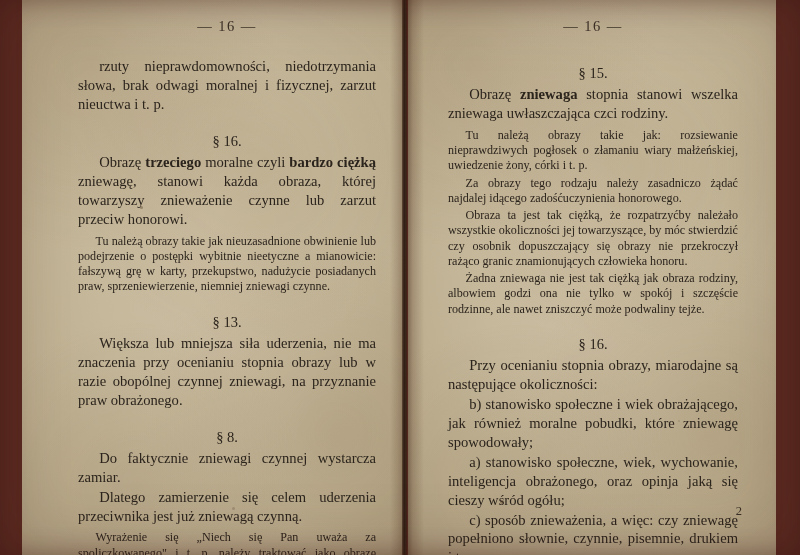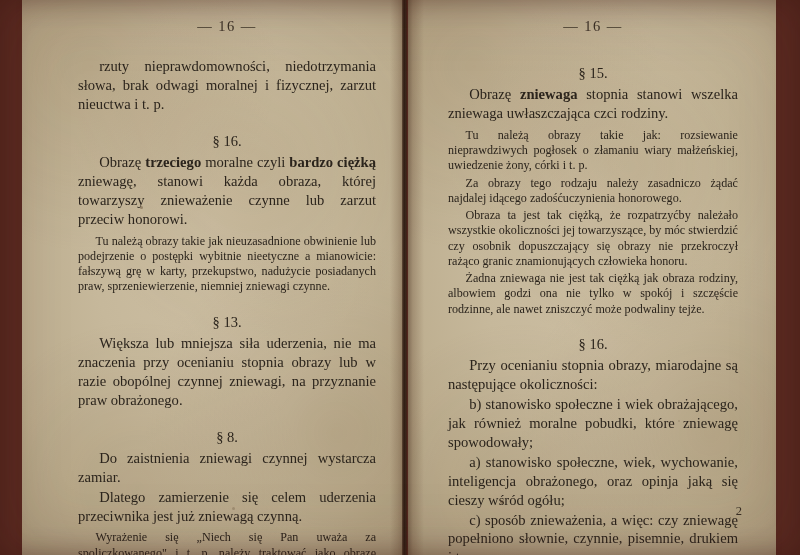--- a/index.html
+++ b/index.html
@@ -178,21 +178,21 @@
       <p><span>Obrazę </span><b>trzeciego</b><span> moralne czyli </span><b>bardzo ciężką</b><span> zniewagę, stanowi każda obraza, której towarzyszy znieważenie czynne lub zarzut przeciw honorowi.</span></p>
 
       <p class="small gap">Tu należą obrazy takie jak nieuzasadnione obwinienie lub podejrzenie o postępki wybitnie nieetyczne a mianowicie: fałszywą grę w karty, przekupstwo, nadużycie posiadanych praw, sprzeniewierzenie, niemniej zniewagi czynne.</p>
 
       <div class="sec-head">§ 13.</div>
 
       <p>Większa lub mniejsza siła uderzenia, nie ma znaczenia przy ocenianiu stopnia obrazy lub w razie obopólnej czynnej zniewagi, na przyznanie praw obrażonego.</p>
 
       <div class="sec-head">§ 8.</div>
 
-      <p>Do zaistnienia zniewagi czynnej wystarcza zamiar.</p>
+      <p>Do faktycznie zniewagi czynnej wystarcza zamiar.</p>
       <p>Dlatego zamierzenie się celem uderzenia przeciwnika jest już zniewagą czynną.</p>
       <p class="small gap">Wyrażenie się „Niech się Pan uważa za spoliczkowanego" i t. p. należy traktować jako obrazę ciężką, tak jak gdyby faktycznie spoliczkowanie to nastąpiło.</p>
 
     </div>
 
     <div class="speck" style="left:118px; top:206px; width:3px; height:3px;"></div>
     <div class="speck" style="left:210px; top:507px; width:3px; height:3px; opacity:.6;"></div>
     <div class="speck" style="left:148px; top:500px; width:2px; height:2px; opacity:.5;"></div>
   </div>
 

